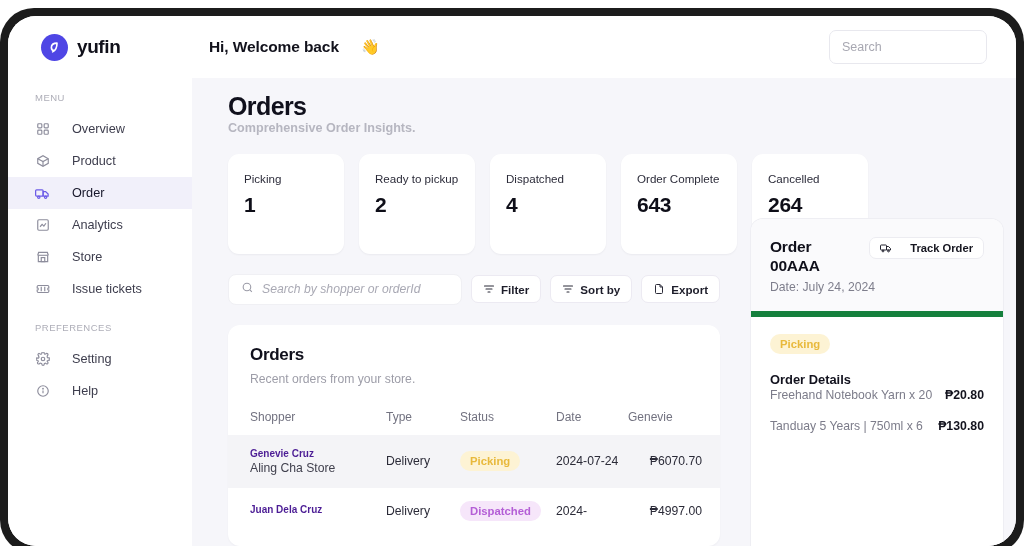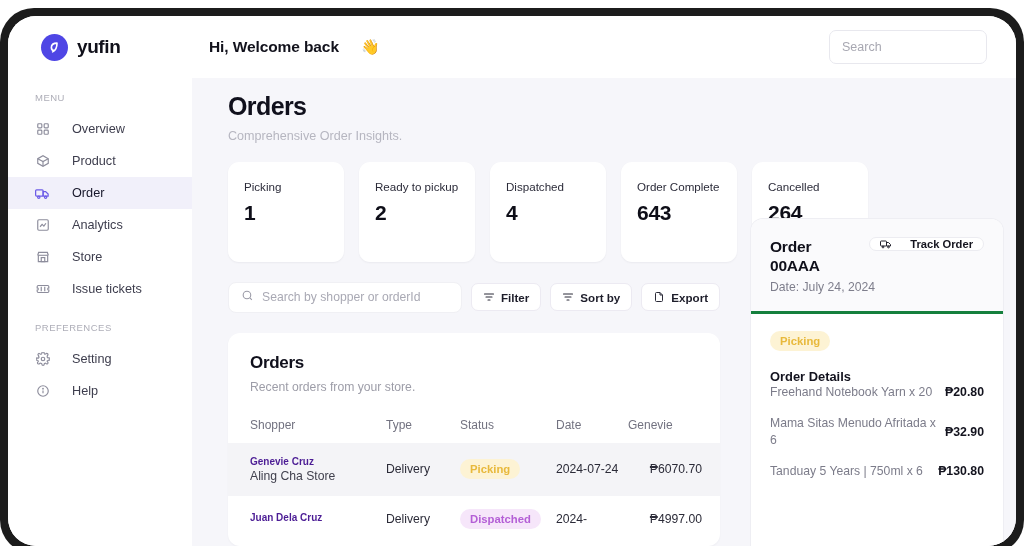--- a/index.html
+++ b/index.html
@@ -167,21 +167,21 @@
   .page-title {
     font-size: 25px;
     font-weight: 700;
     color: #10101c;
     letter-spacing: -0.6px;
     line-height: 1.15;
   }
   .page-sub {
     font-size: 12.6px;
     color: #b6b6c0;
-    margin-top: 8px;
+    font-weight: bold;
   }
 
   
   .stats-row {
     display: flex;
     gap: 15px;
     margin-top: 19px;
     flex: none;
   }
   .stat-card {
@@ -226,20 +226,21 @@
     border: 1px solid #f0f0f4;
   }
   .search-wrap input {
     border: none;
     outline: none;
     flex: 1;
     font-size: 12.2px;
     color: #6d28d9;
     font-family: "Liberation Sans", sans-serif;
     background: transparent;
+    font-style: italic;
   }
   .search-wrap input::placeholder { color: #a9a9b4; }
   .tool-btn {
     height: 28px;
     background: #fff;
     border: 1px solid #eceaf2;
     border-radius: 7px;
     display: flex;
     align-items: center;
     gap: 6px;
@@ -348,38 +349,38 @@
     border-bottom: none;
     flex: 1;
     min-height: 0;
     overflow: hidden;
     display: flex;
     flex-direction: column;
   }
   .op-head {
     background: #fafafc;
     padding: 18px 19px 17px 19px;
-    border-bottom: 3px solid #15803d;
+    border-bottom: 6px solid #15803d;
   }
   .op-head-top {
     display: flex;
     align-items: flex-start;
     justify-content: space-between;
     gap: 8px;
   }
   .op-title {
     font-size: 15.5px;
     font-weight: 700;
     color: #0f0f1a;
     line-height: 1.25;
     letter-spacing: -0.2px;
     max-width: 96px;
   }
   .track-btn {
-    height: 14px;
+    height: 22px;
     background: #fff;
     border: 1px solid #ececf1;
     border-radius: 7px;
     display: flex;
     align-items: center;
     gap: 18px;
     padding: 0 10px;
     font-size: 11.2px;
     font-weight: 600;
     color: #15151f;
@@ -681,24 +682,20 @@
                 <span class="badge badge-picking">Picking</span>
               </div>
 
               <div class="op-section-title">Order Details</div>
 
               <div class="op-line">
                 <span class="op-line-name">Freehand Notebook Yarn x 20</span>
                 <span class="op-line-price">₱20.80</span>
               </div>
               <div class="op-line">
-                <span class="op-line-name">Mama Sitas Menudo Afritada x 6</span>
-                <span class="op-line-price">₱32.90</span>
-              </div>
-              <div class="op-line">
                 <span class="op-line-name">Tanduay 5 Years | 750ml x 6</span>
                 <span class="op-line-price">₱130.80</span>
               </div>
             </div>
           </div>
         </aside>
 
       </div>
     </main>
   </div>

